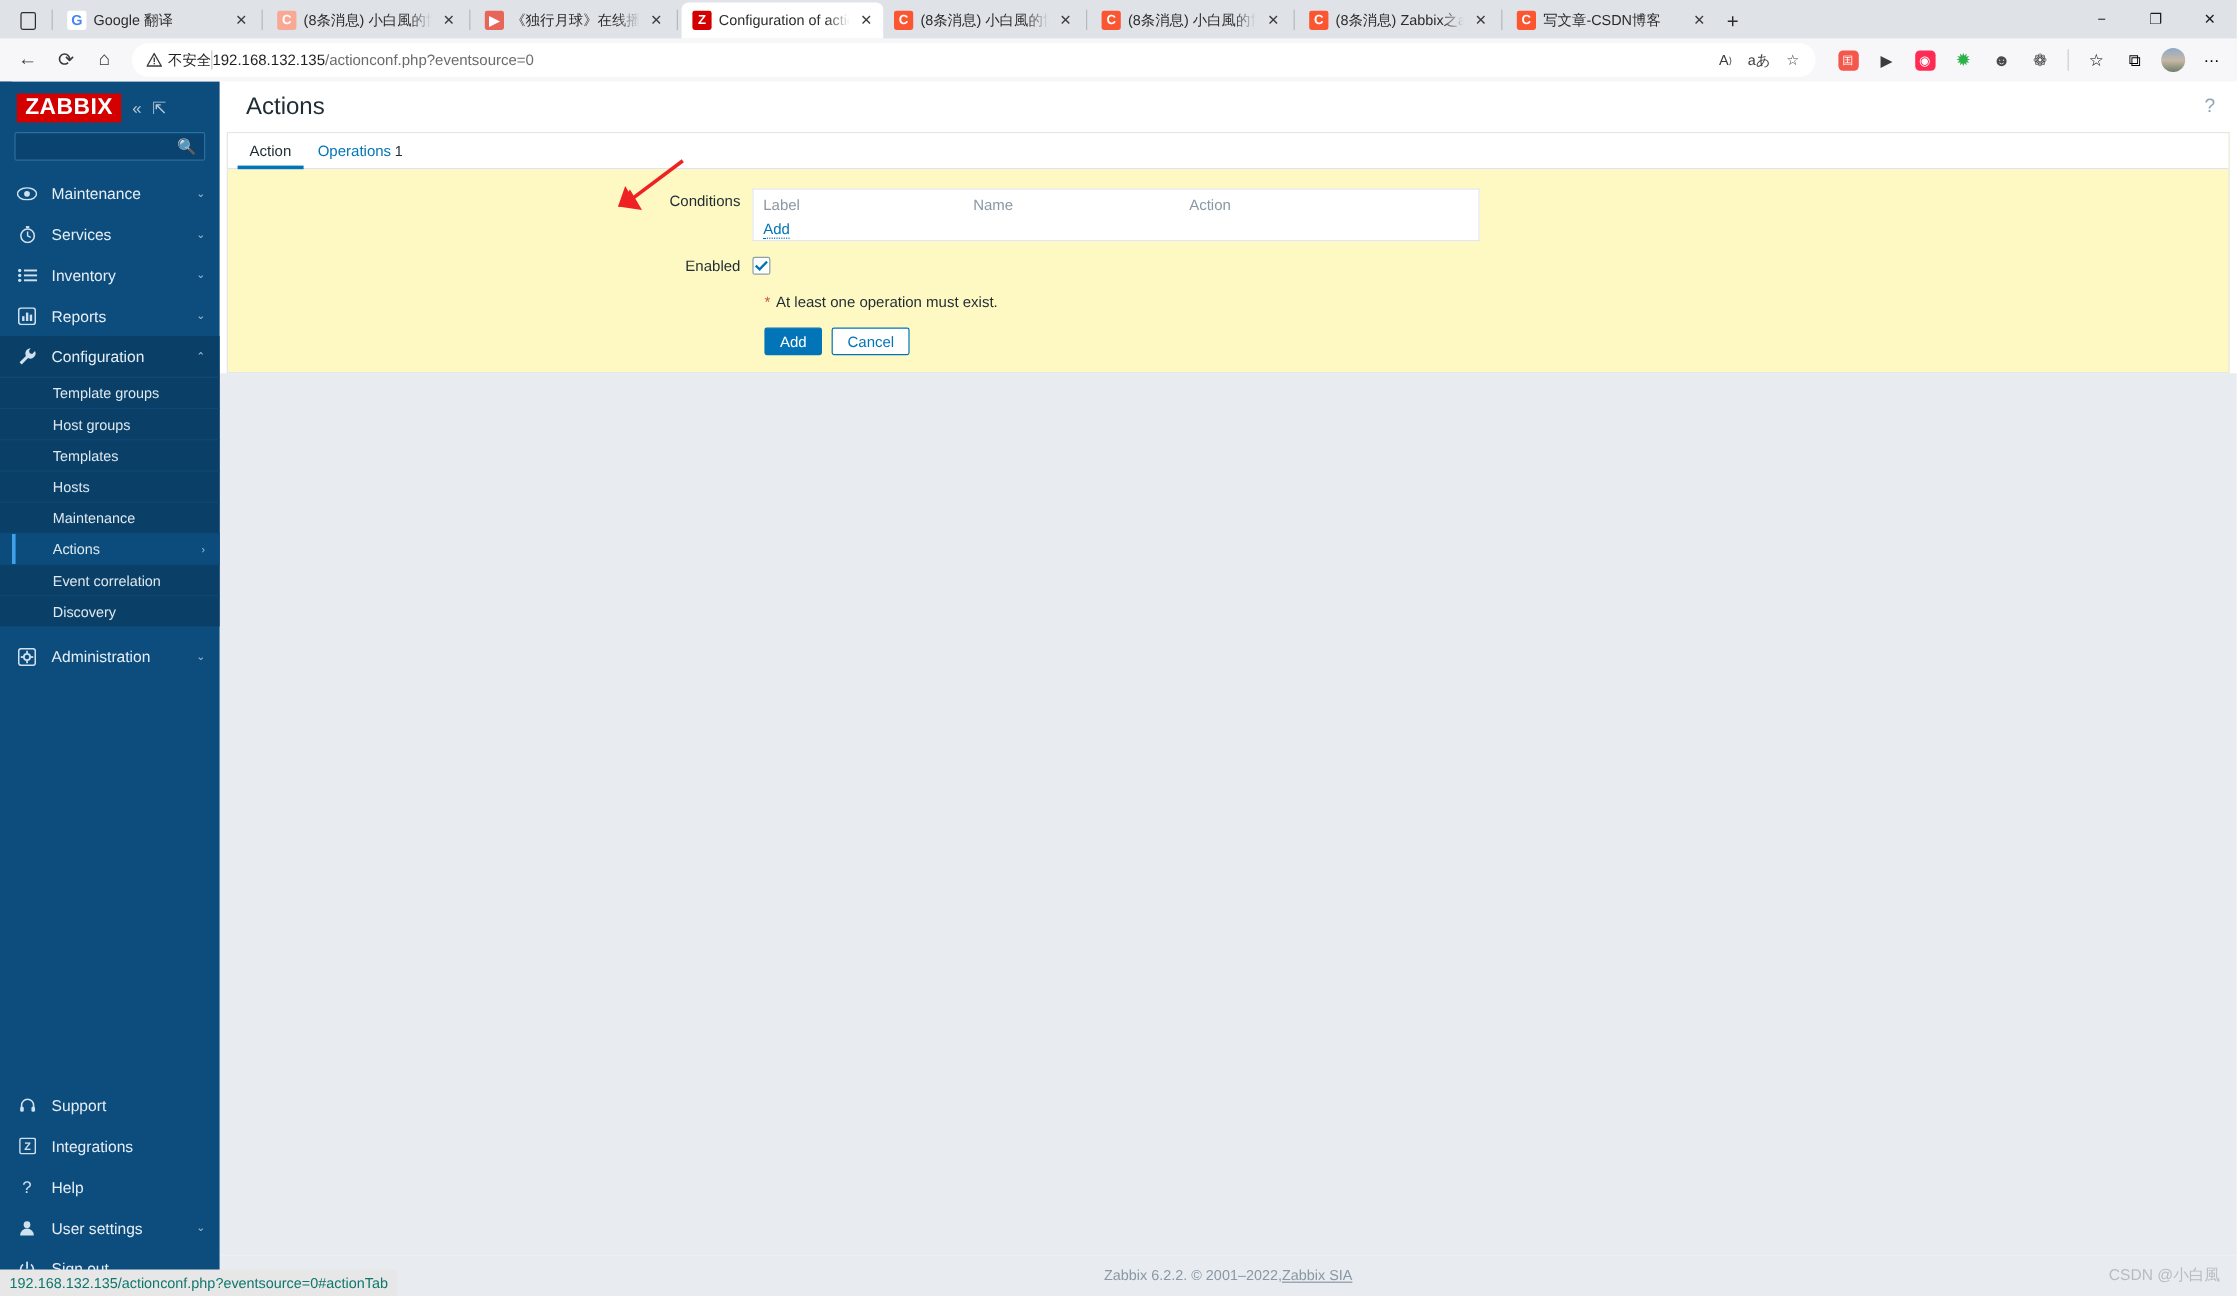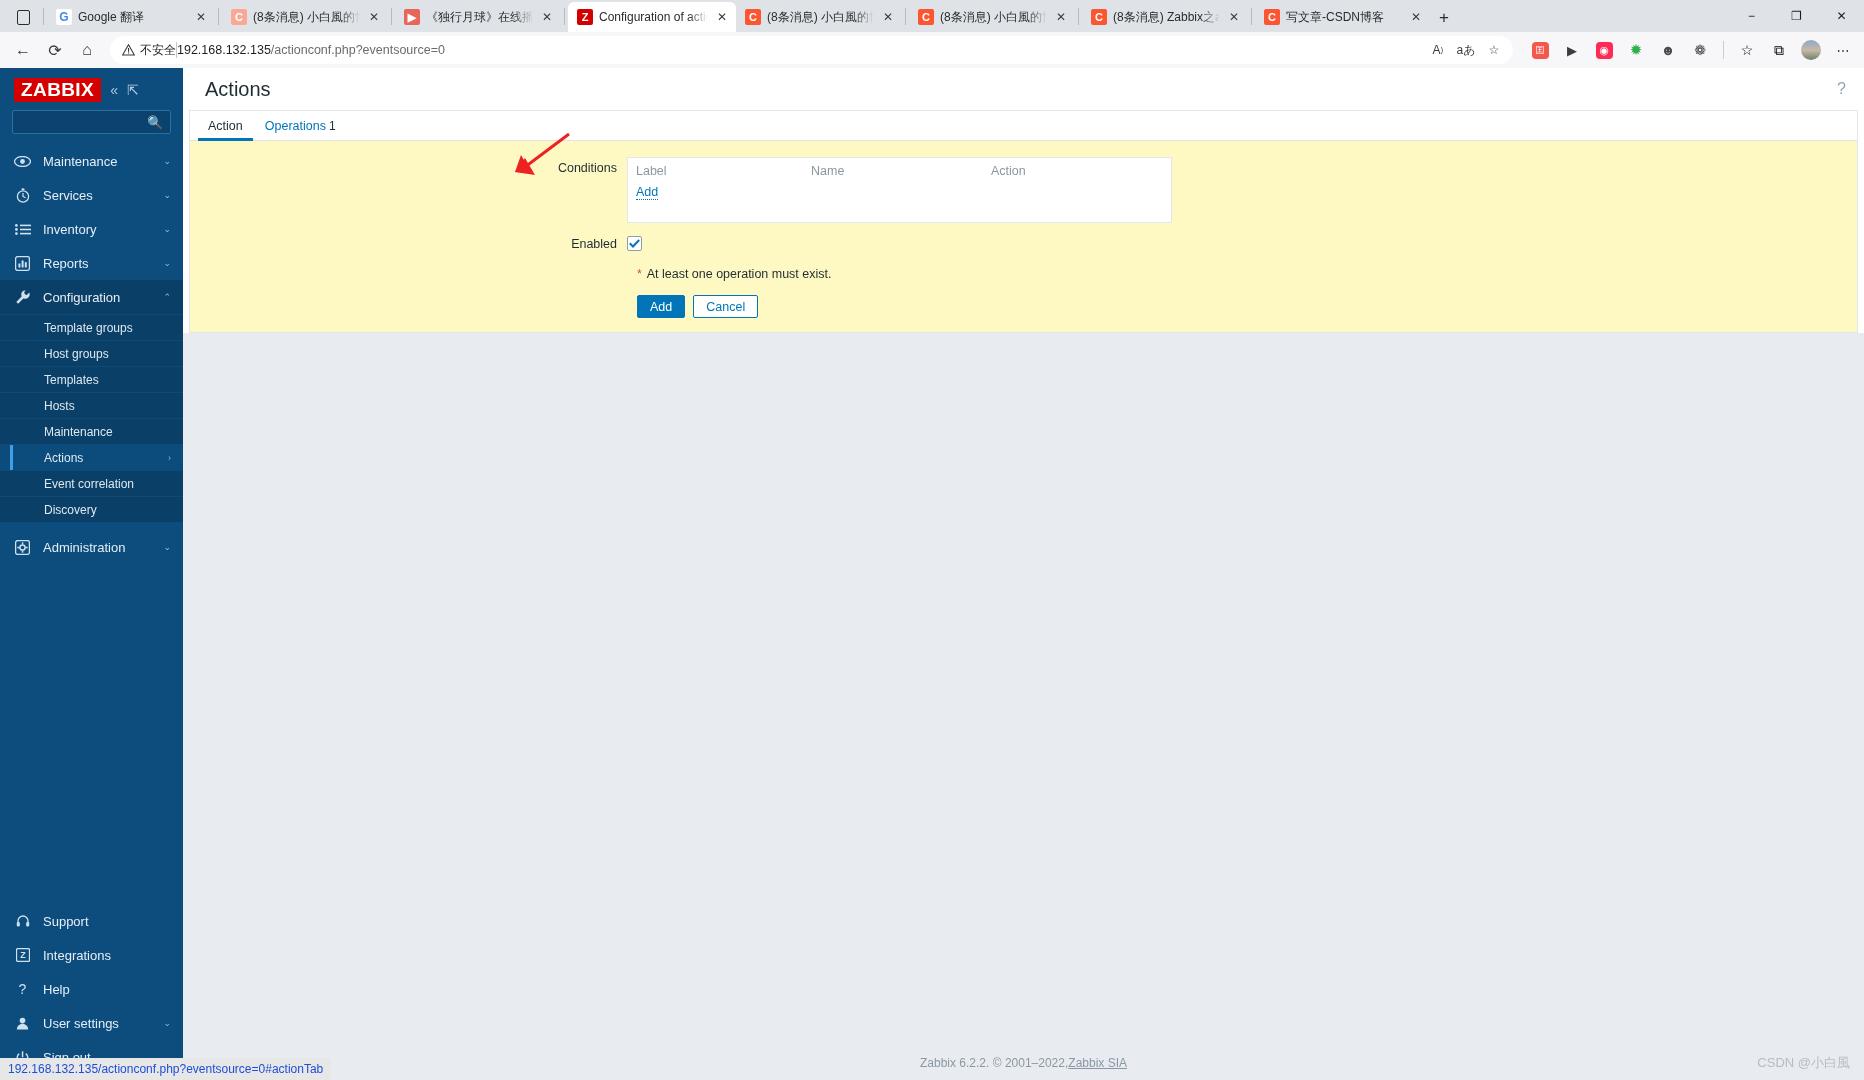--- a/index.html
+++ b/index.html
@@ -148,21 +148,21 @@
     width: 437px; text-align:right; padding-right: 10px; font-size:12.5px; color:#1f2c33;
     line-height: 22px; flex:none;
   }
   .req { color:#d65050; margin-right:2px; }
   .fctl { flex: 1 1 auto; min-width:0;}
   .txtinput {
     width: 454px; height: 22px; border:1px solid #8d9ea9; border-radius:2px;
     padding: 0 5px; font-size: 12.5px; color:#1f2c33; outline:none;
     font-family:"Liberation Sans", sans-serif; background:#fff;
   }
-  .cond-box { width: 545px; border:1px solid #e3e7ea; background:#fff; padding: 6px 8px 22px 8px;}
+  .cond-box { width: 606px; border:1px solid #e3e7ea; background:#fff; padding: 6px 8px 0 8px;}
   .cond-head { display:flex; font-size:12.5px; color:#8a98a3; padding-bottom: 4px; }
   .cond-head .c1 { width: 175px; }
   .cond-head .c2 { width: 180px; }
   .cond-head .c3 { flex:1 1 auto; }
   .lnk { color:#0275b8; font-size:12.5px; cursor:pointer; border-bottom:1px dotted #0275b8; display:inline-block;}
   .chk {
     width: 15px; height: 15px; border:1px solid #8d9ea9; border-radius:2px; background:#fff;
     display:inline-flex; align-items:center; justify-content:center; margin-top:3px;
   }
   .chk svg { display:block; }
@@ -181,21 +181,21 @@
   .app-footer { height: 34px; background:#e8ecf0; display:flex; align-items:center; justify-content:center;
                 font-size:12px; color:#8a98a3; }
   .app-footer a { color:#8a98a3; text-decoration: underline; }
 
   
   .arrow { position:absolute; left: 505px; top: 132px; width: 66px; height: 46px; pointer-events:none;}
 
   
   .statusbar {
     position: absolute; left: 0; bottom: 0; height: 22px; background:#e7e7e7;
-    display:flex; align-items:center; padding: 0 8px; font-size: 12px; color:#1d4ed8;
+    display:flex; align-items:center; padding: 0 8px; font-size: 12px; color:#0f766e;
     border-top-right-radius: 2px; z-index: 20;
   }
   .watermark {
     position:absolute; right: 14px; bottom: 8px; font-size: 13px; color:#b6bcc2; z-index:19;
   }
   .scroll-left-edge {
     position:absolute; left:0; top:68px; width:10px; height:1012px; background:#2b2b2b;
   }
 </style>
 </head>

